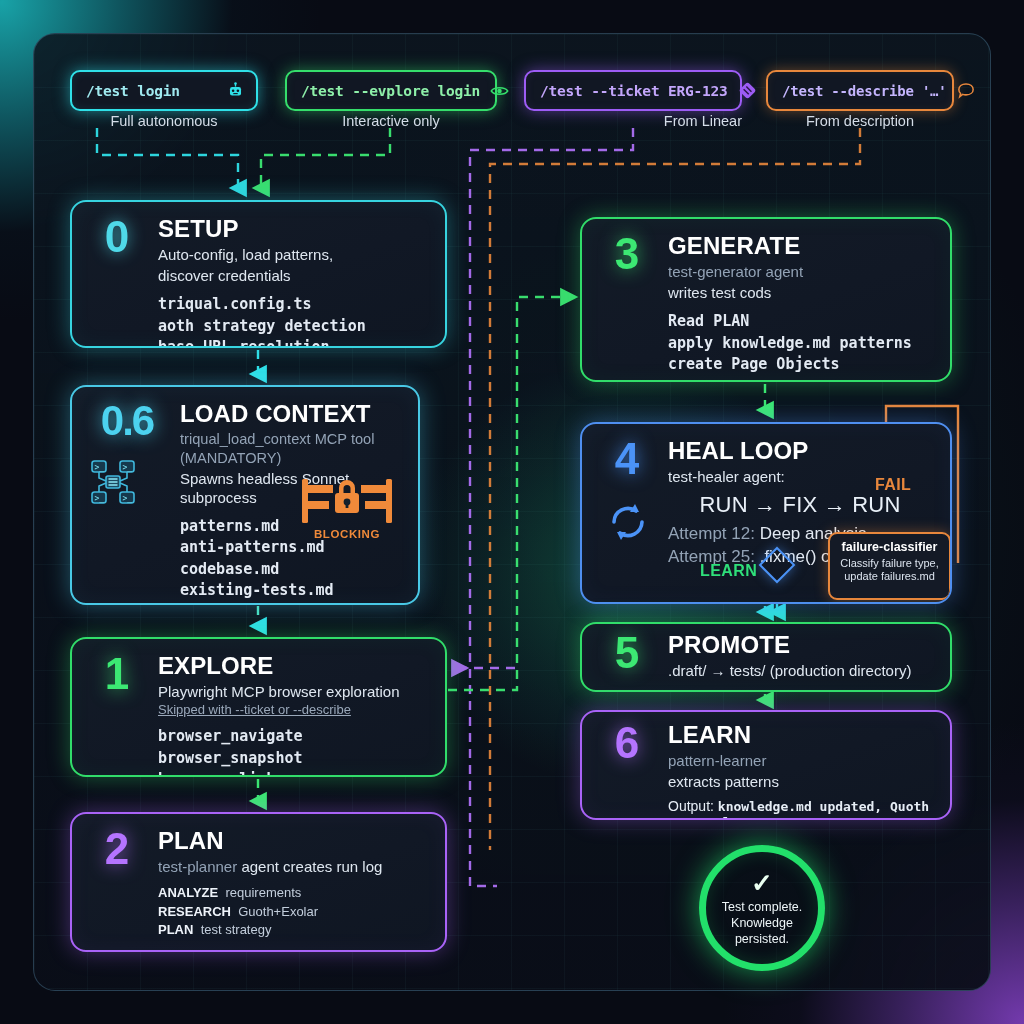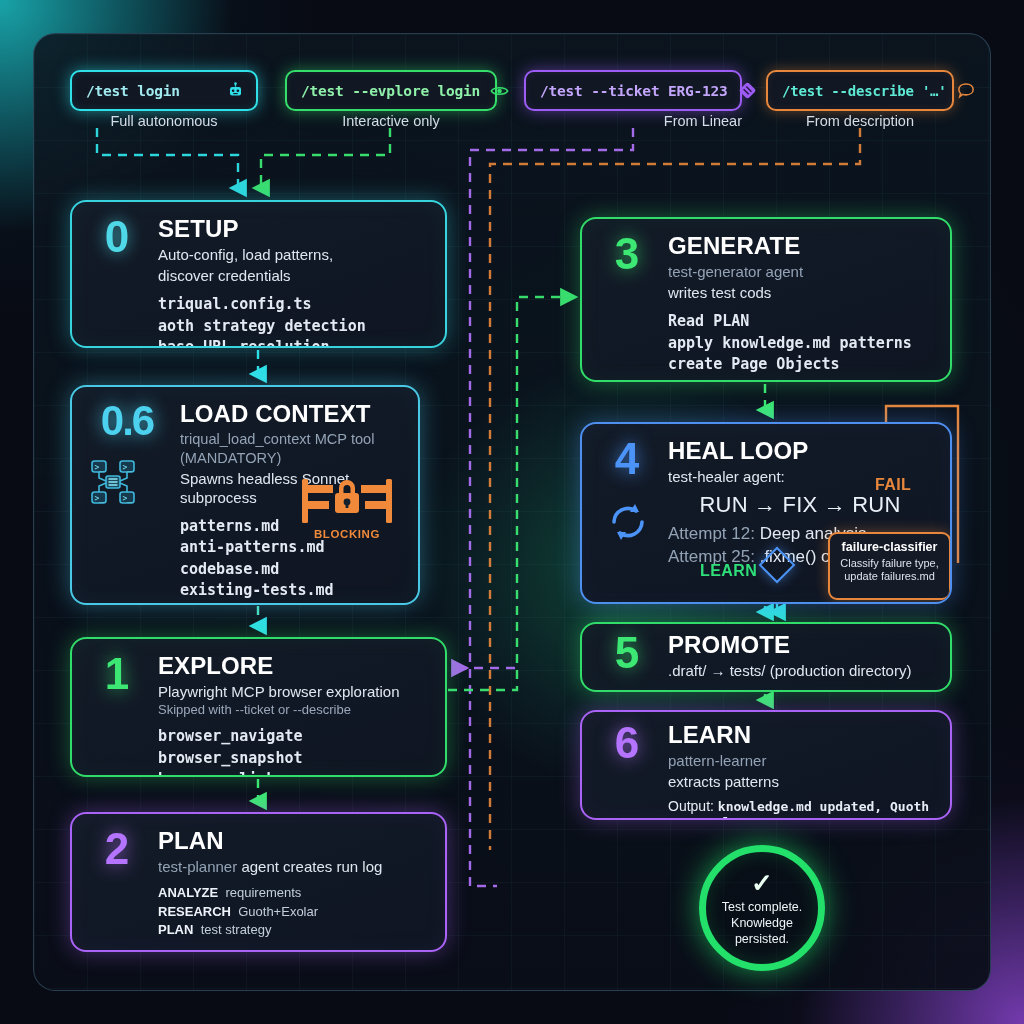--- a/index.html
+++ b/index.html
@@ -56,21 +56,21 @@
   .chip .cmd{ font-weight:700; }
   .chip .ic{ font-size:15px; line-height:1; margin-left:10px; display:flex;align-items:center;}
   .caption{
     position:absolute; text-align:center; color:#d4dde8; font-size:14.5px;
     z-index:8;
   }
 
   .c-cyan{ border:2px solid #2fe0e8; box-shadow:0 0 16px rgba(47,224,232,.55), inset 0 0 10px rgba(47,224,232,.10); color:#9fe9ef;}
   .c-green{ border:2px solid #35de6b; box-shadow:0 0 16px rgba(53,222,107,.50), inset 0 0 10px rgba(53,222,107,.08); color:#8ef0a9;}
   .c-purple{ border:2px solid #9d5cf5; box-shadow:0 0 16px rgba(157,92,245,.50), inset 0 0 10px rgba(157,92,245,.08); color:#c3a6fb;}
-  .c-orange{ border:2px solid #e8873c; box-shadow:0 0 14px rgba(232,135,60,.42), inset 0 0 10px rgba(232,135,60,.07); color:#5eead4;}
+  .c-orange{ border:2px solid #e8873c; box-shadow:0 0 14px rgba(232,135,60,.42), inset 0 0 10px rgba(232,135,60,.07); color:#c4b5fd;}
 
   
   .card{
     position:absolute; border-radius:16px;
     background:linear-gradient(160deg,#131b27 0%,#111825 55%,#0f1622 100%);
     z-index:7;
     overflow:hidden;
   }
   .card .inner{ position:relative; padding:14px 18px 14px 16px; display:flex; gap:14px;}
   .num{
@@ -81,21 +81,21 @@
   .body{ flex:1 1 auto; min-width:0;}
   .title{ font-size:24px; font-weight:700; color:#fff; letter-spacing:.1px; line-height:1.12;}
   .sub{ font-size:15px; line-height:1.28; margin-top:2px;}
   .sub-dim{ color:#93a3b6;}
   .sub-lt{ color:#dfe7f0;}
   .mono{
     font-family:"DejaVu Sans Mono", monospace;
     font-size:15px; line-height:1.44; color:#e3eaf3; font-weight:700;
     margin-top:9px; white-space:pre;
   }
-  .note{ font-size:13px; color:#9aa8ba; margin-top:1px;}
+  .note{ font-size:13px; color:#9aa8ba; margin-top:1px;text-decoration:underline;}
   .out{
     font-size:14px; color:#e6edf5; margin-top:10px;
   }
   .out b{ font-family:"DejaVu Sans Mono", monospace; font-weight:700; font-size:13px;}
 
   .k-cyan{ border:2px solid #37d4e0; box-shadow:0 0 22px rgba(55,212,224,.38), inset 0 0 22px rgba(55,212,224,.05);}
   .k-cyan .num{ color:#4fd9e8; text-shadow:0 0 16px rgba(79,217,232,.75);}
   .k-cyanb{ border:2px solid #49c9e6; box-shadow:0 0 24px rgba(73,201,230,.40), inset 0 0 22px rgba(73,201,230,.05);}
   .k-cyanb .num{ color:#4cd2ef; text-shadow:0 0 18px rgba(76,210,239,.8);}
   .k-green{ border:2px solid #31dd6a; box-shadow:0 0 22px rgba(49,221,106,.38), inset 0 0 22px rgba(49,221,106,.05);}

